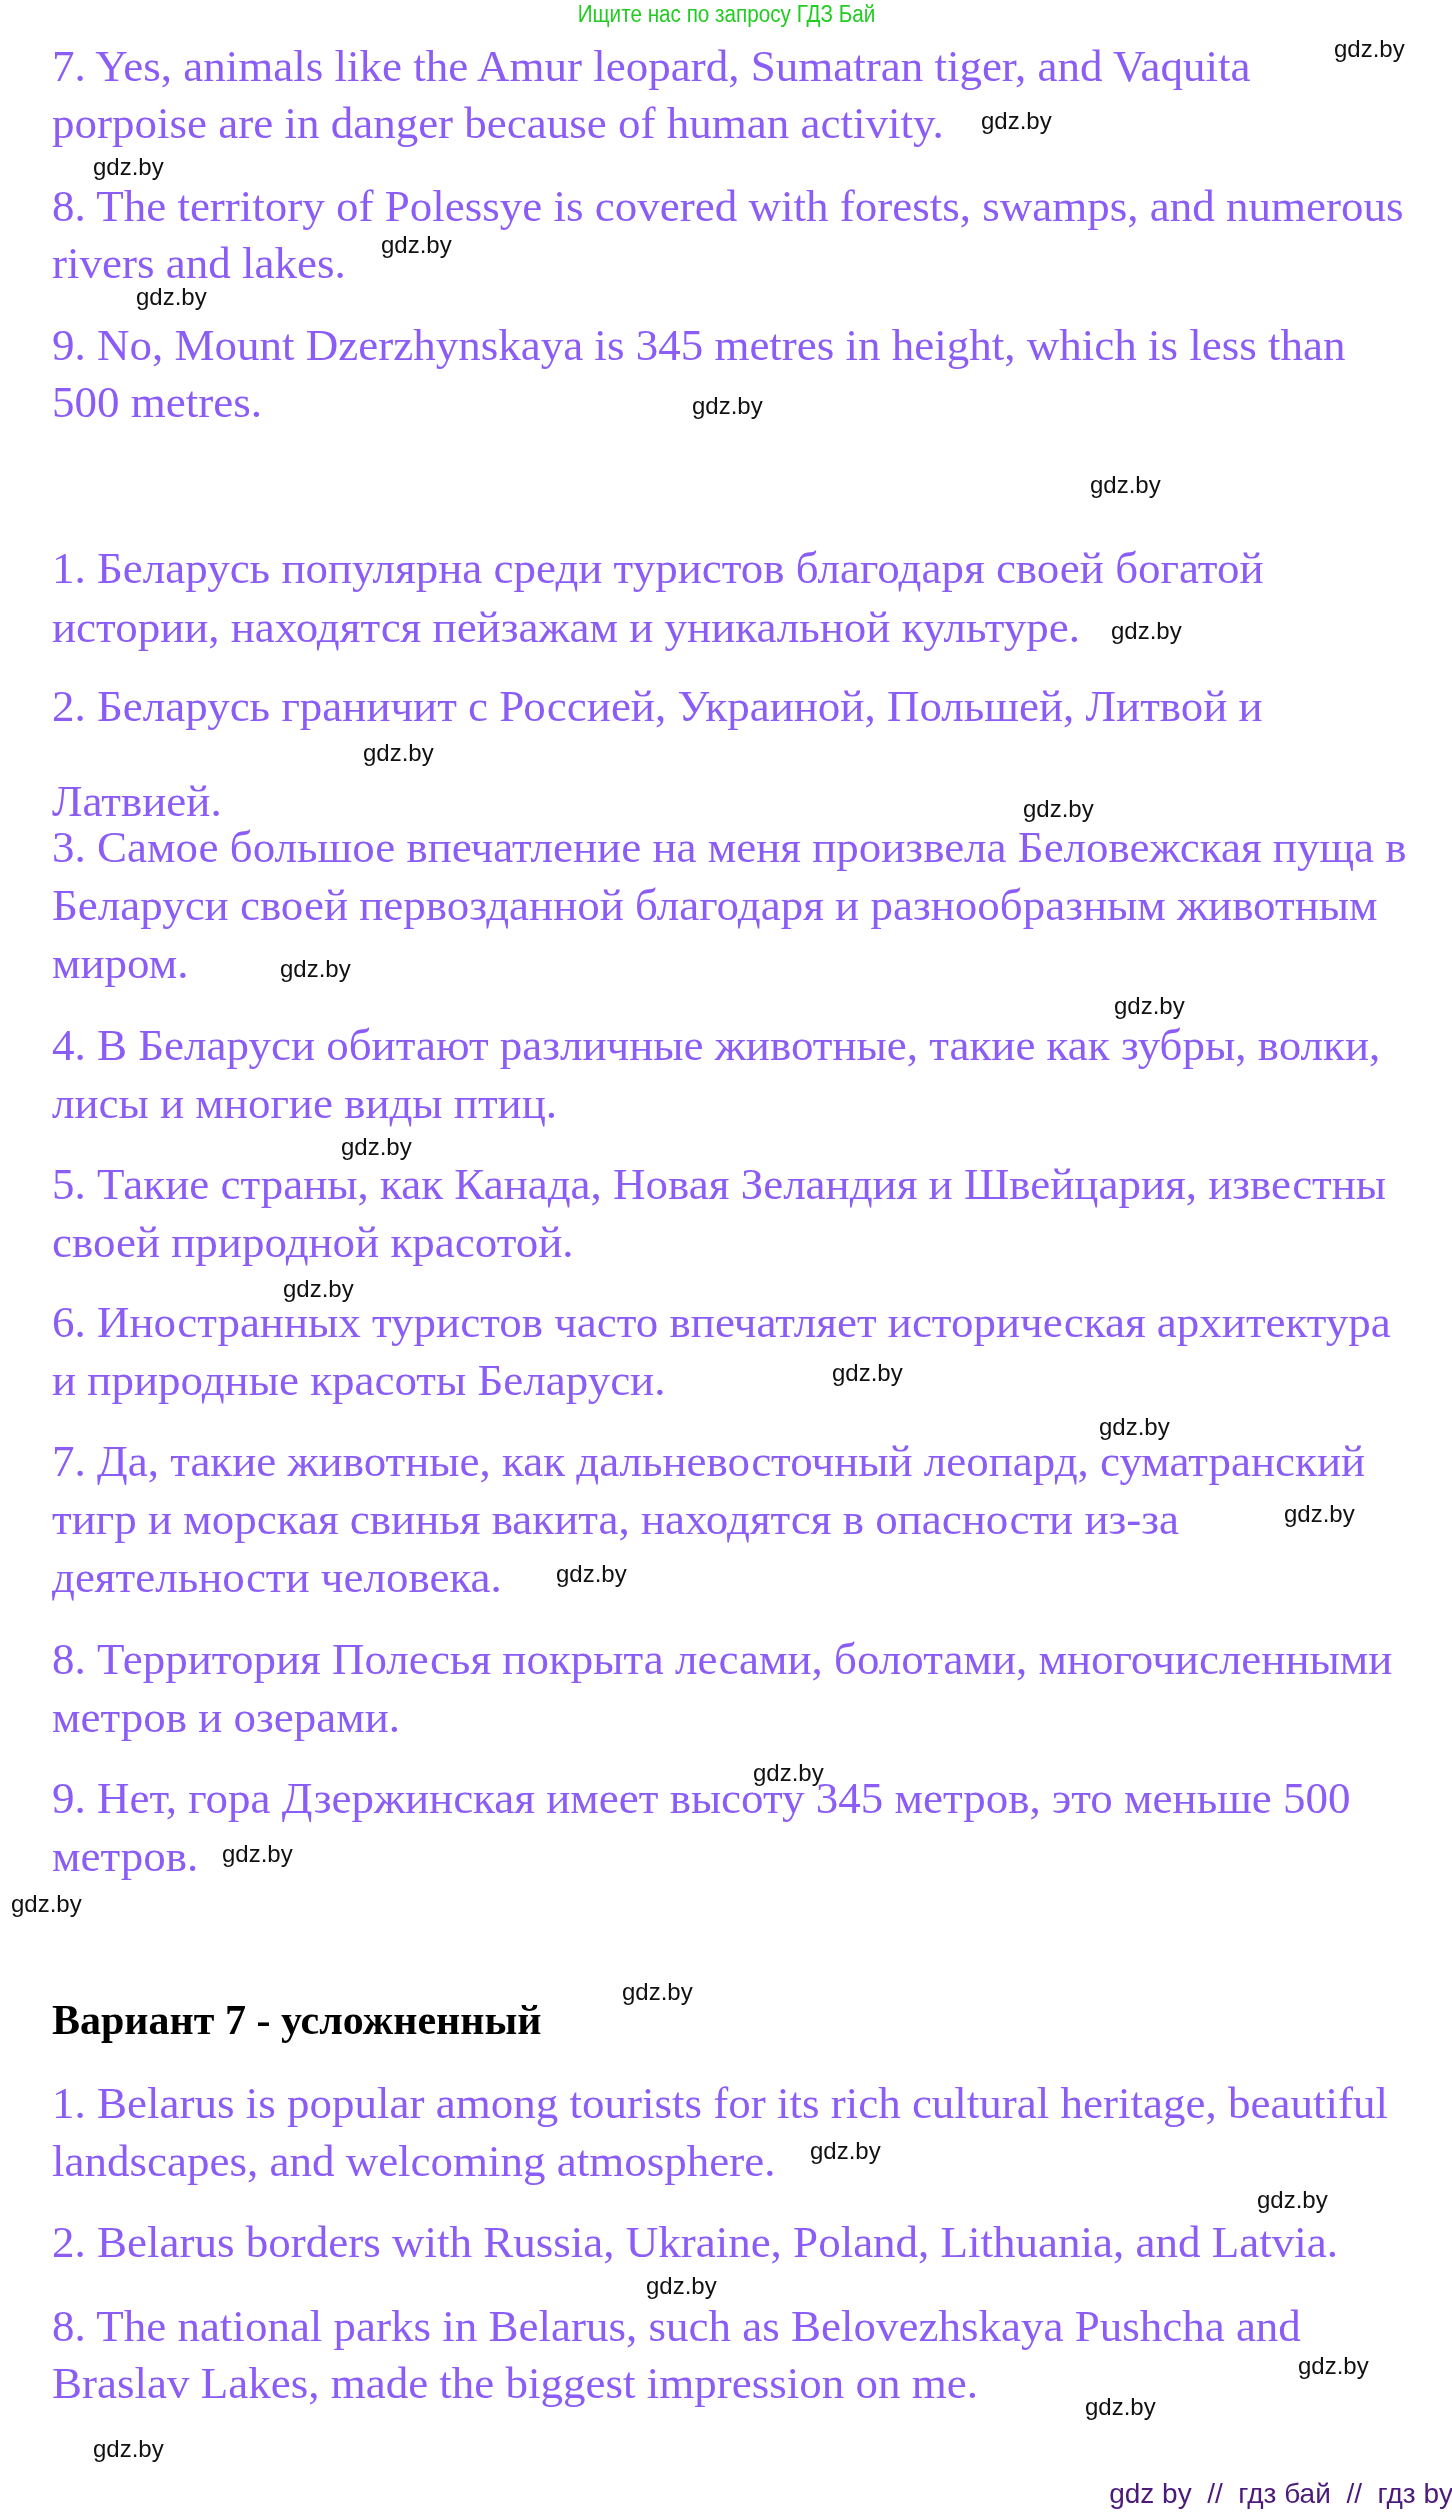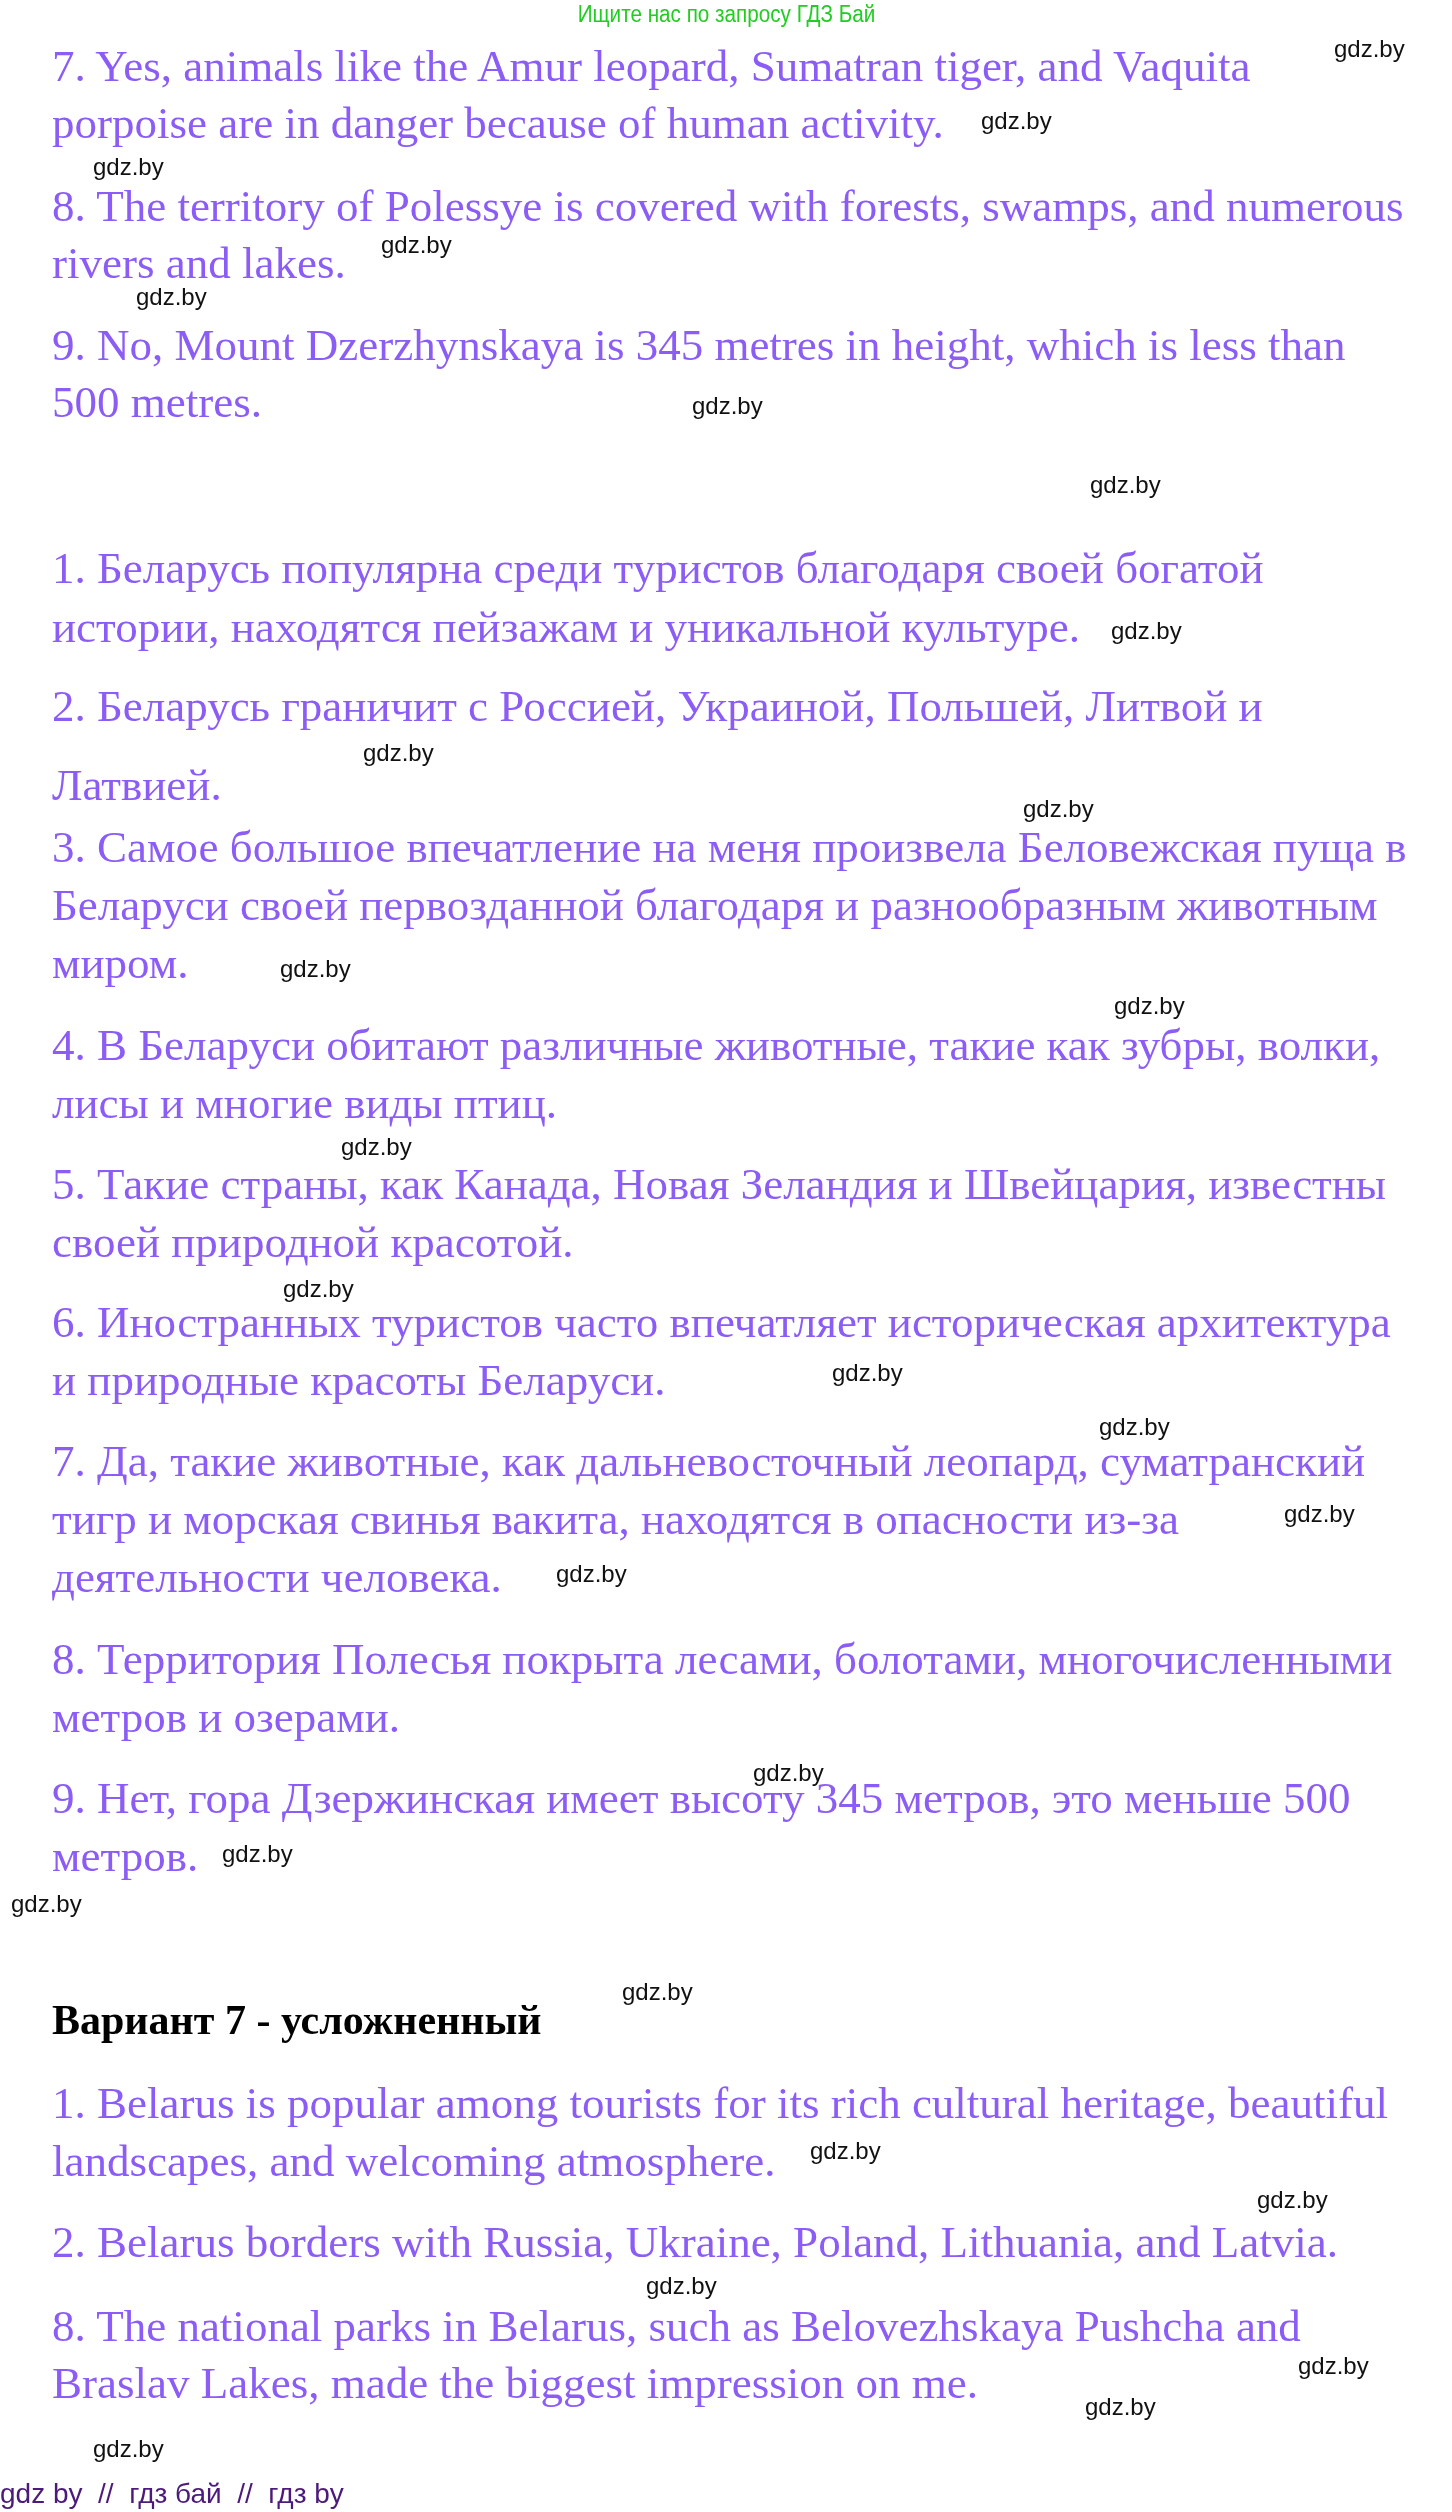--- a/index.html
+++ b/index.html
@@ -19,21 +19,21 @@
     position: absolute; left: 52px; white-space: nowrap;
     font-family: "Liberation Serif", serif; font-weight: bold;
     font-size: 42px; line-height: 58px; color: #000;
   }
   .wm {
     position: absolute; white-space: nowrap;
     font-family: "Liberation Sans", sans-serif; font-size: 24px; line-height: 28px;
     color: #111;
   }
   .footer {
-    position: absolute; left: 0; top: 2476px; width: 1453px; text-align: left;
+    position: absolute; left: 0; top: 2476px; width: 1453px; text-align: right;
     font-family: "Liberation Sans", sans-serif; font-size: 28px; line-height: 36px;
     color: #4b1a7a; white-space: pre;
   }
 </style>
 </head>
 <body>
 
 <div class="top-banner">Ищите нас по запросу ГДЗ Бай</div>
 
 <div>
@@ -51,21 +51,21 @@
   </div>
 </div>
 
 <div>
   <div>
     <div class="line" style="top:539px">1. Беларусь популярна среди туристов благодаря своей богатой</div>
     <div class="line" style="top:598px">истории, находятся пейзажам и уникальной культуре.</div>
   </div>
   <div>
     <div class="line" style="top:677px">2. Беларусь граничит с Россией, Украиной, Польшей, Литвой и</div>
-    <div class="line" style="top:756px">Латвией.</div>
+    <div class="line" style="top:772px">Латвией.</div>
   </div>
   <div>
     <div class="line" style="top:818px">3. Самое большое впечатление на меня произвела Беловежская пуща в</div>
     <div class="line" style="top:876px">Беларуси своей первозданной благодаря и разнообразным животным</div>
     <div class="line" style="top:934px">миром.</div>
   </div>
   <div>
     <div class="line" style="top:1016px">4. В Беларуси обитают различные животные, такие как зубры, волки,</div>
     <div class="line" style="top:1074px">лисы и многие виды птиц.</div>
   </div>

